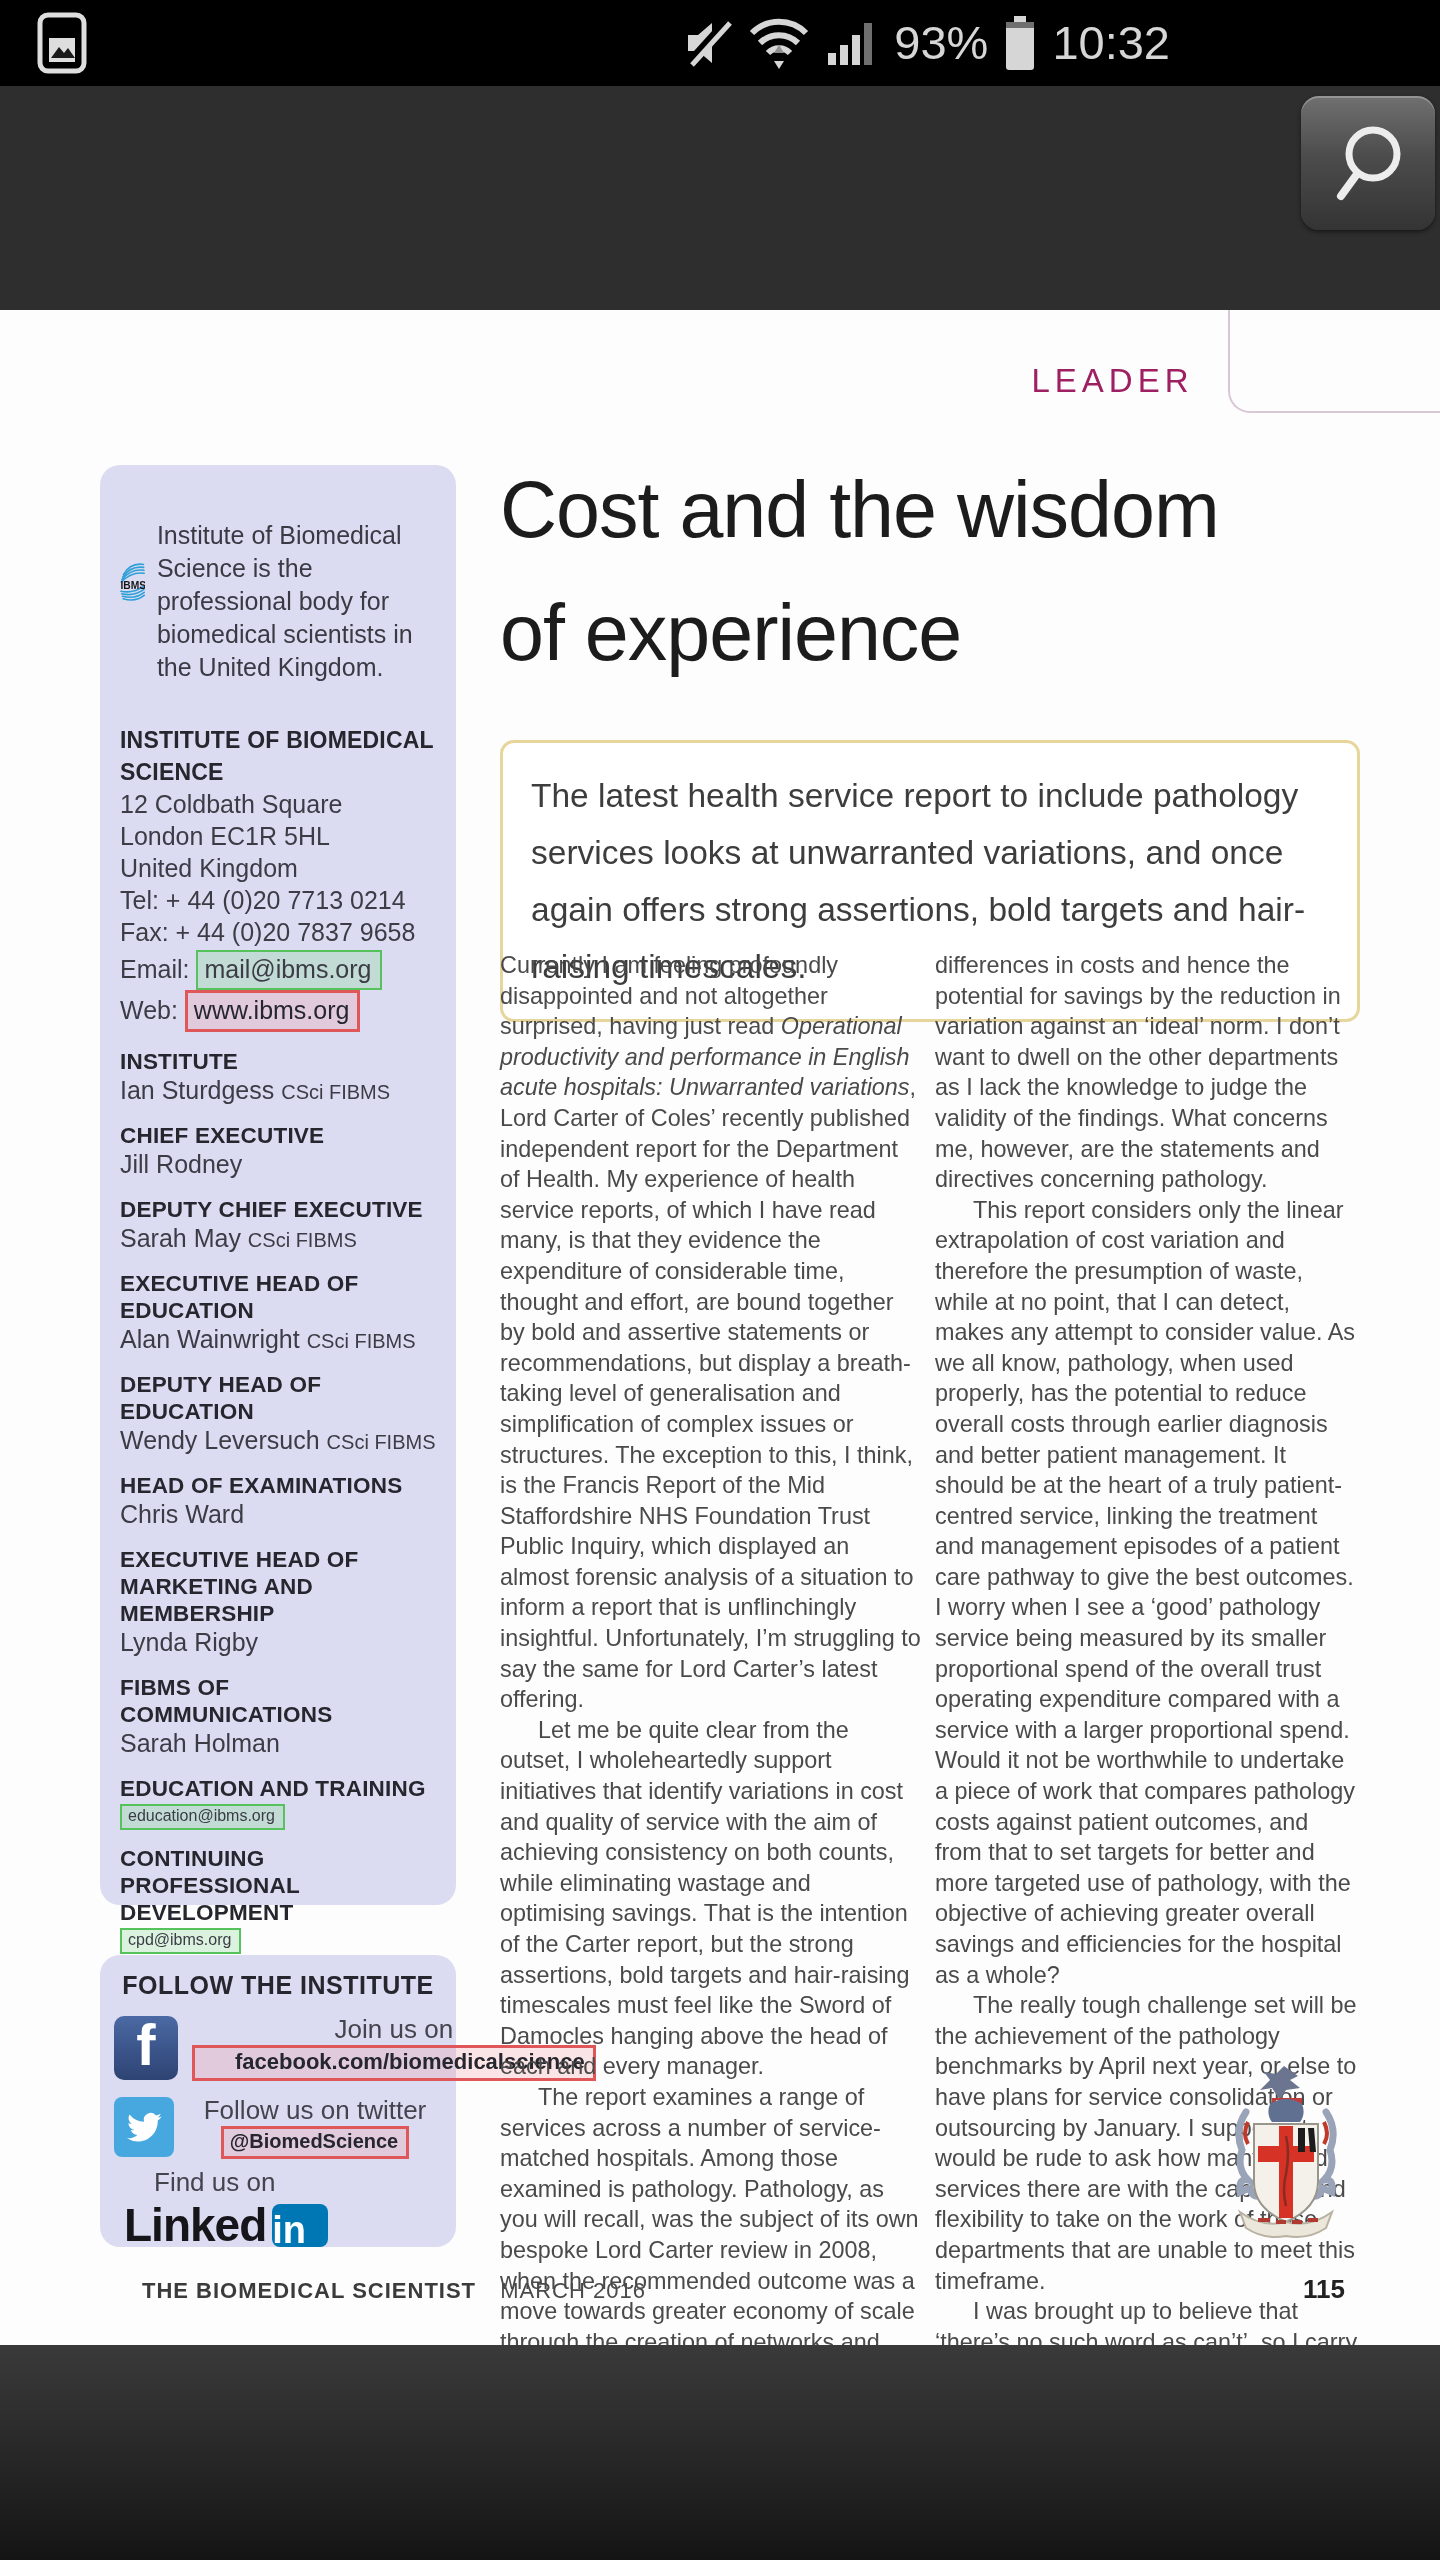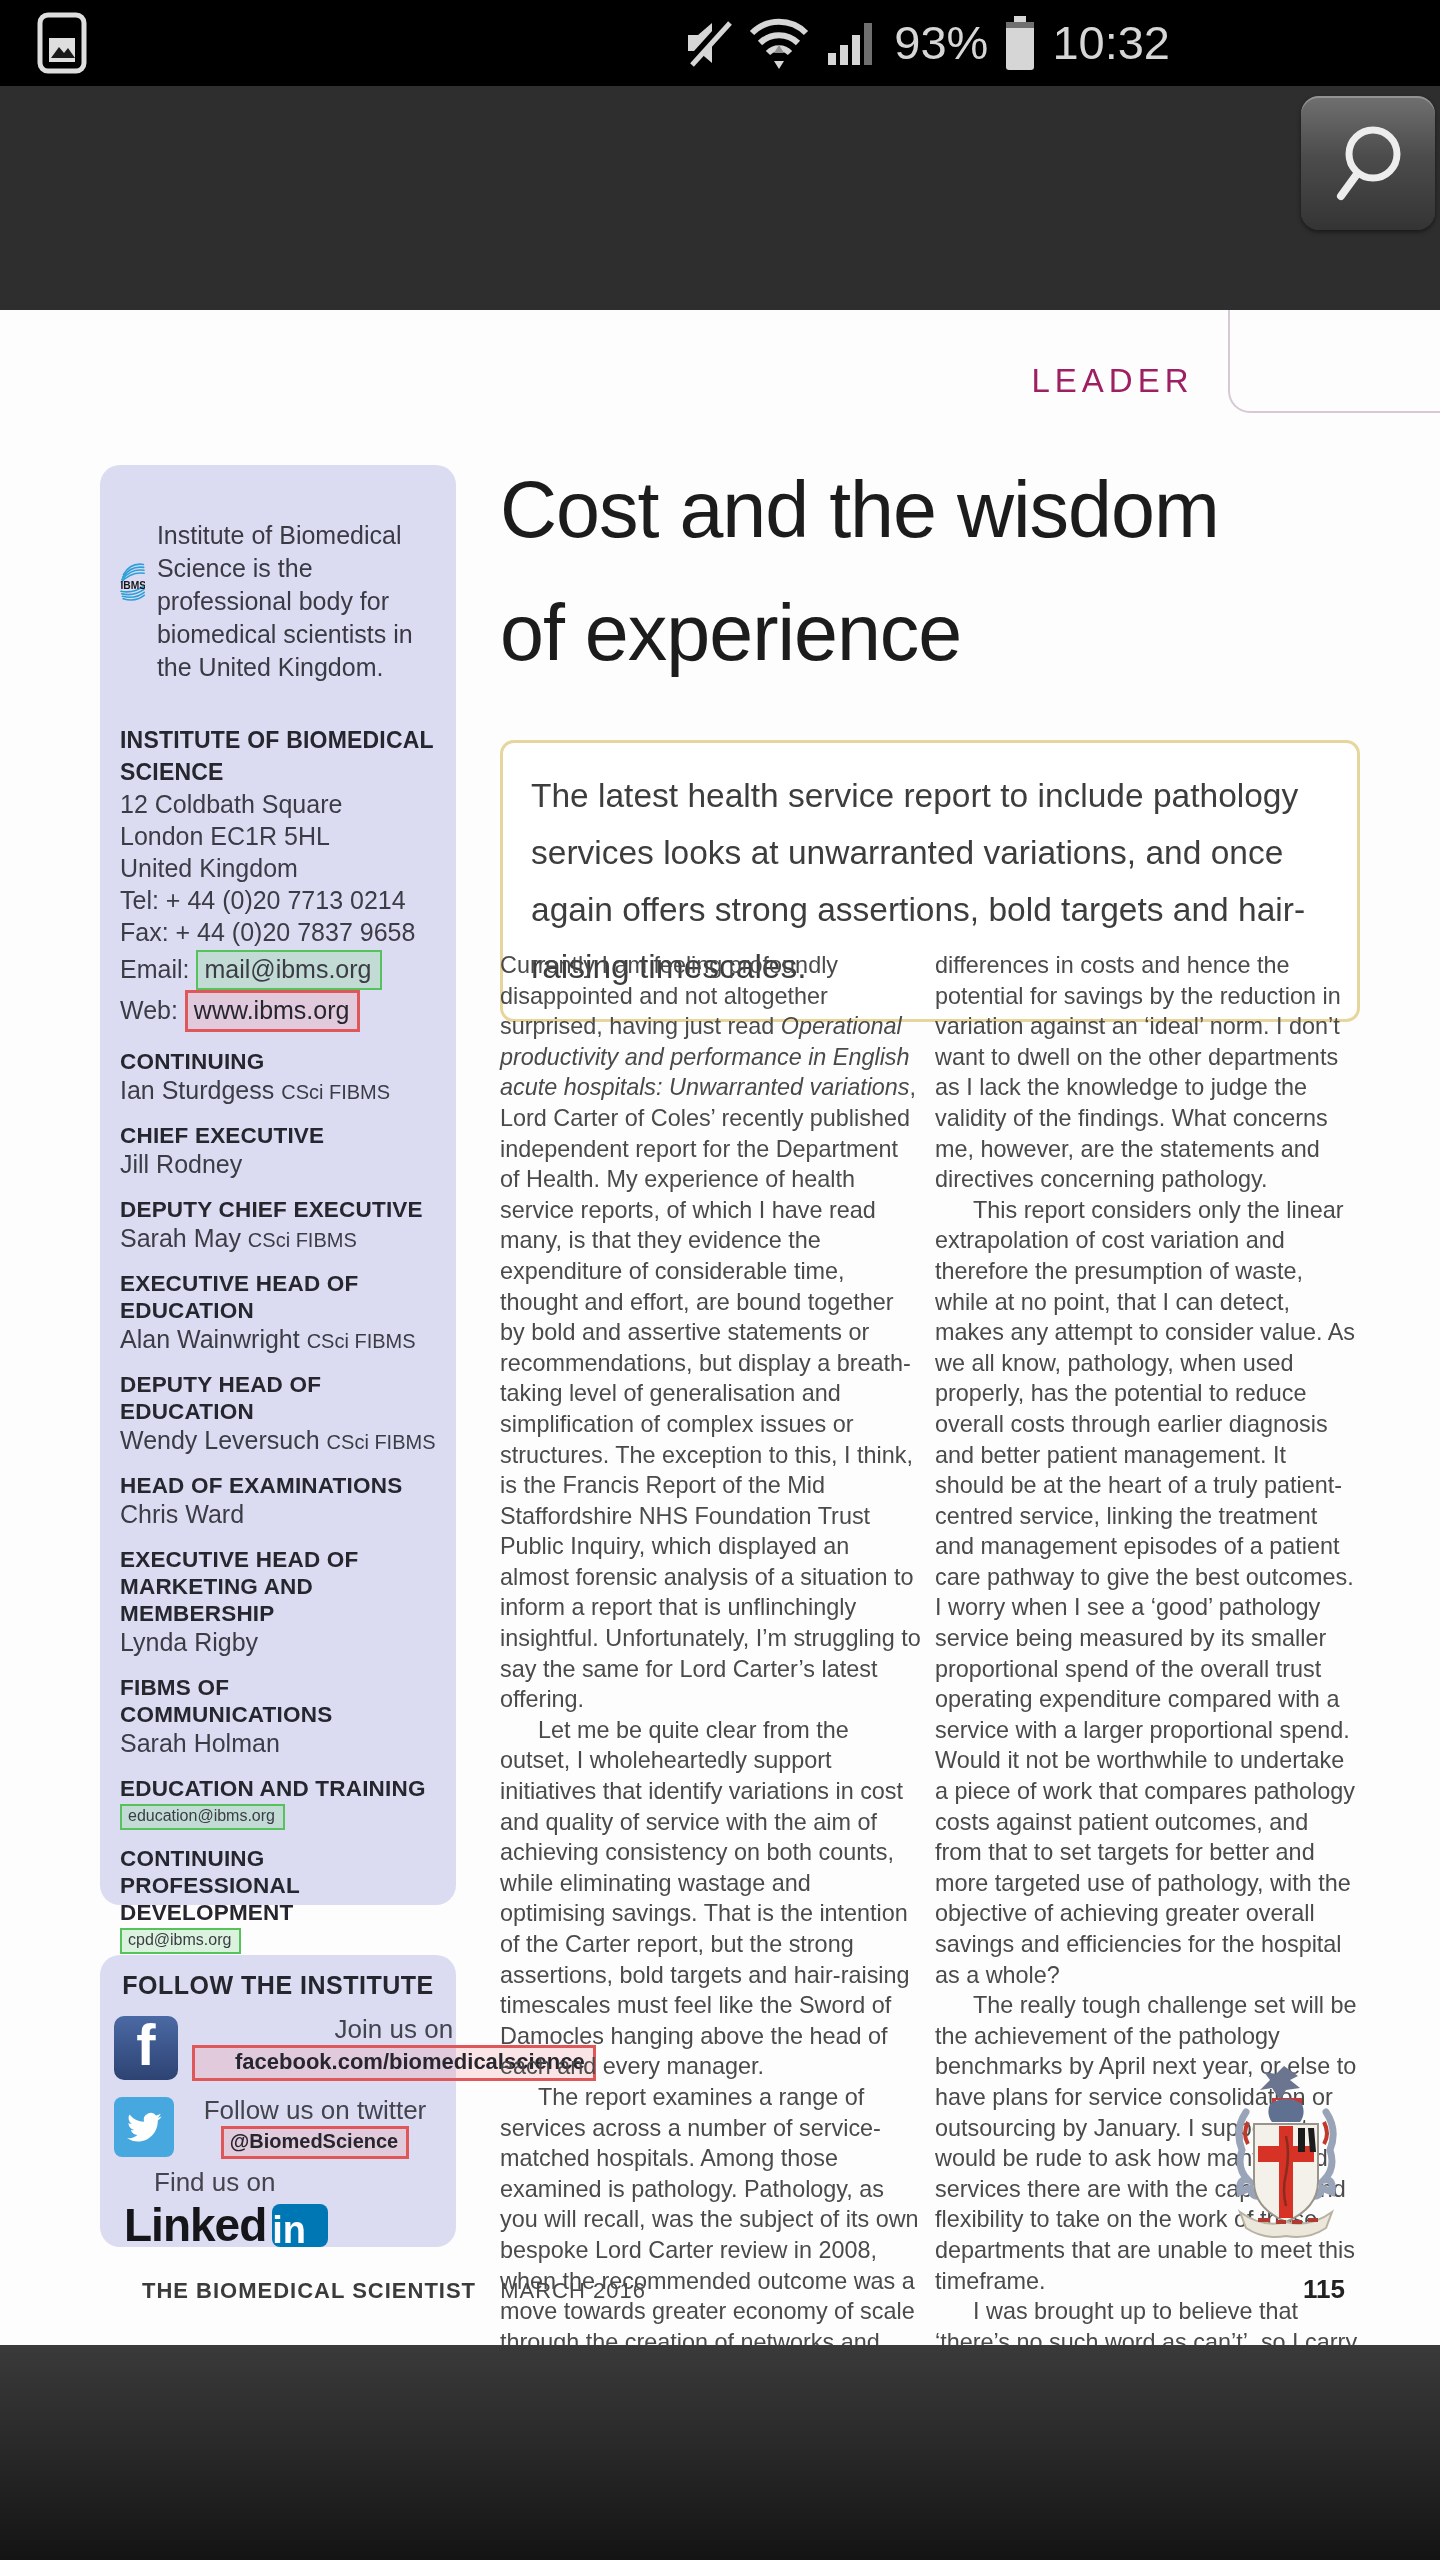--- a/index.html
+++ b/index.html
@@ -180,21 +180,21 @@
           <span class="link-green">mail@ibms.org</span>
         </div>
         <div>
           <span>Web:</span>
           <span class="link-red">www.ibms.org</span>
         </div>
       </div>
 
       <div class="staff">
         <div class="entry">
-          <div class="role">CONTINUING</div>
+          <div class="role">INSTITUTE</div>
           <div class="name"><span>Ian Sturdgess</span> <span class="suffix">CSci FIBMS</span></div>
         </div>
         <div class="entry">
           <div class="role">CHIEF EXECUTIVE</div>
           <div class="name"><span>Jill Rodney</span> <span class="suffix"></span></div>
         </div>
         <div class="entry">
           <div class="role">DEPUTY CHIEF EXECUTIVE</div>
           <div class="name"><span>Sarah May</span> <span class="suffix">CSci FIBMS</span></div>
         </div>

